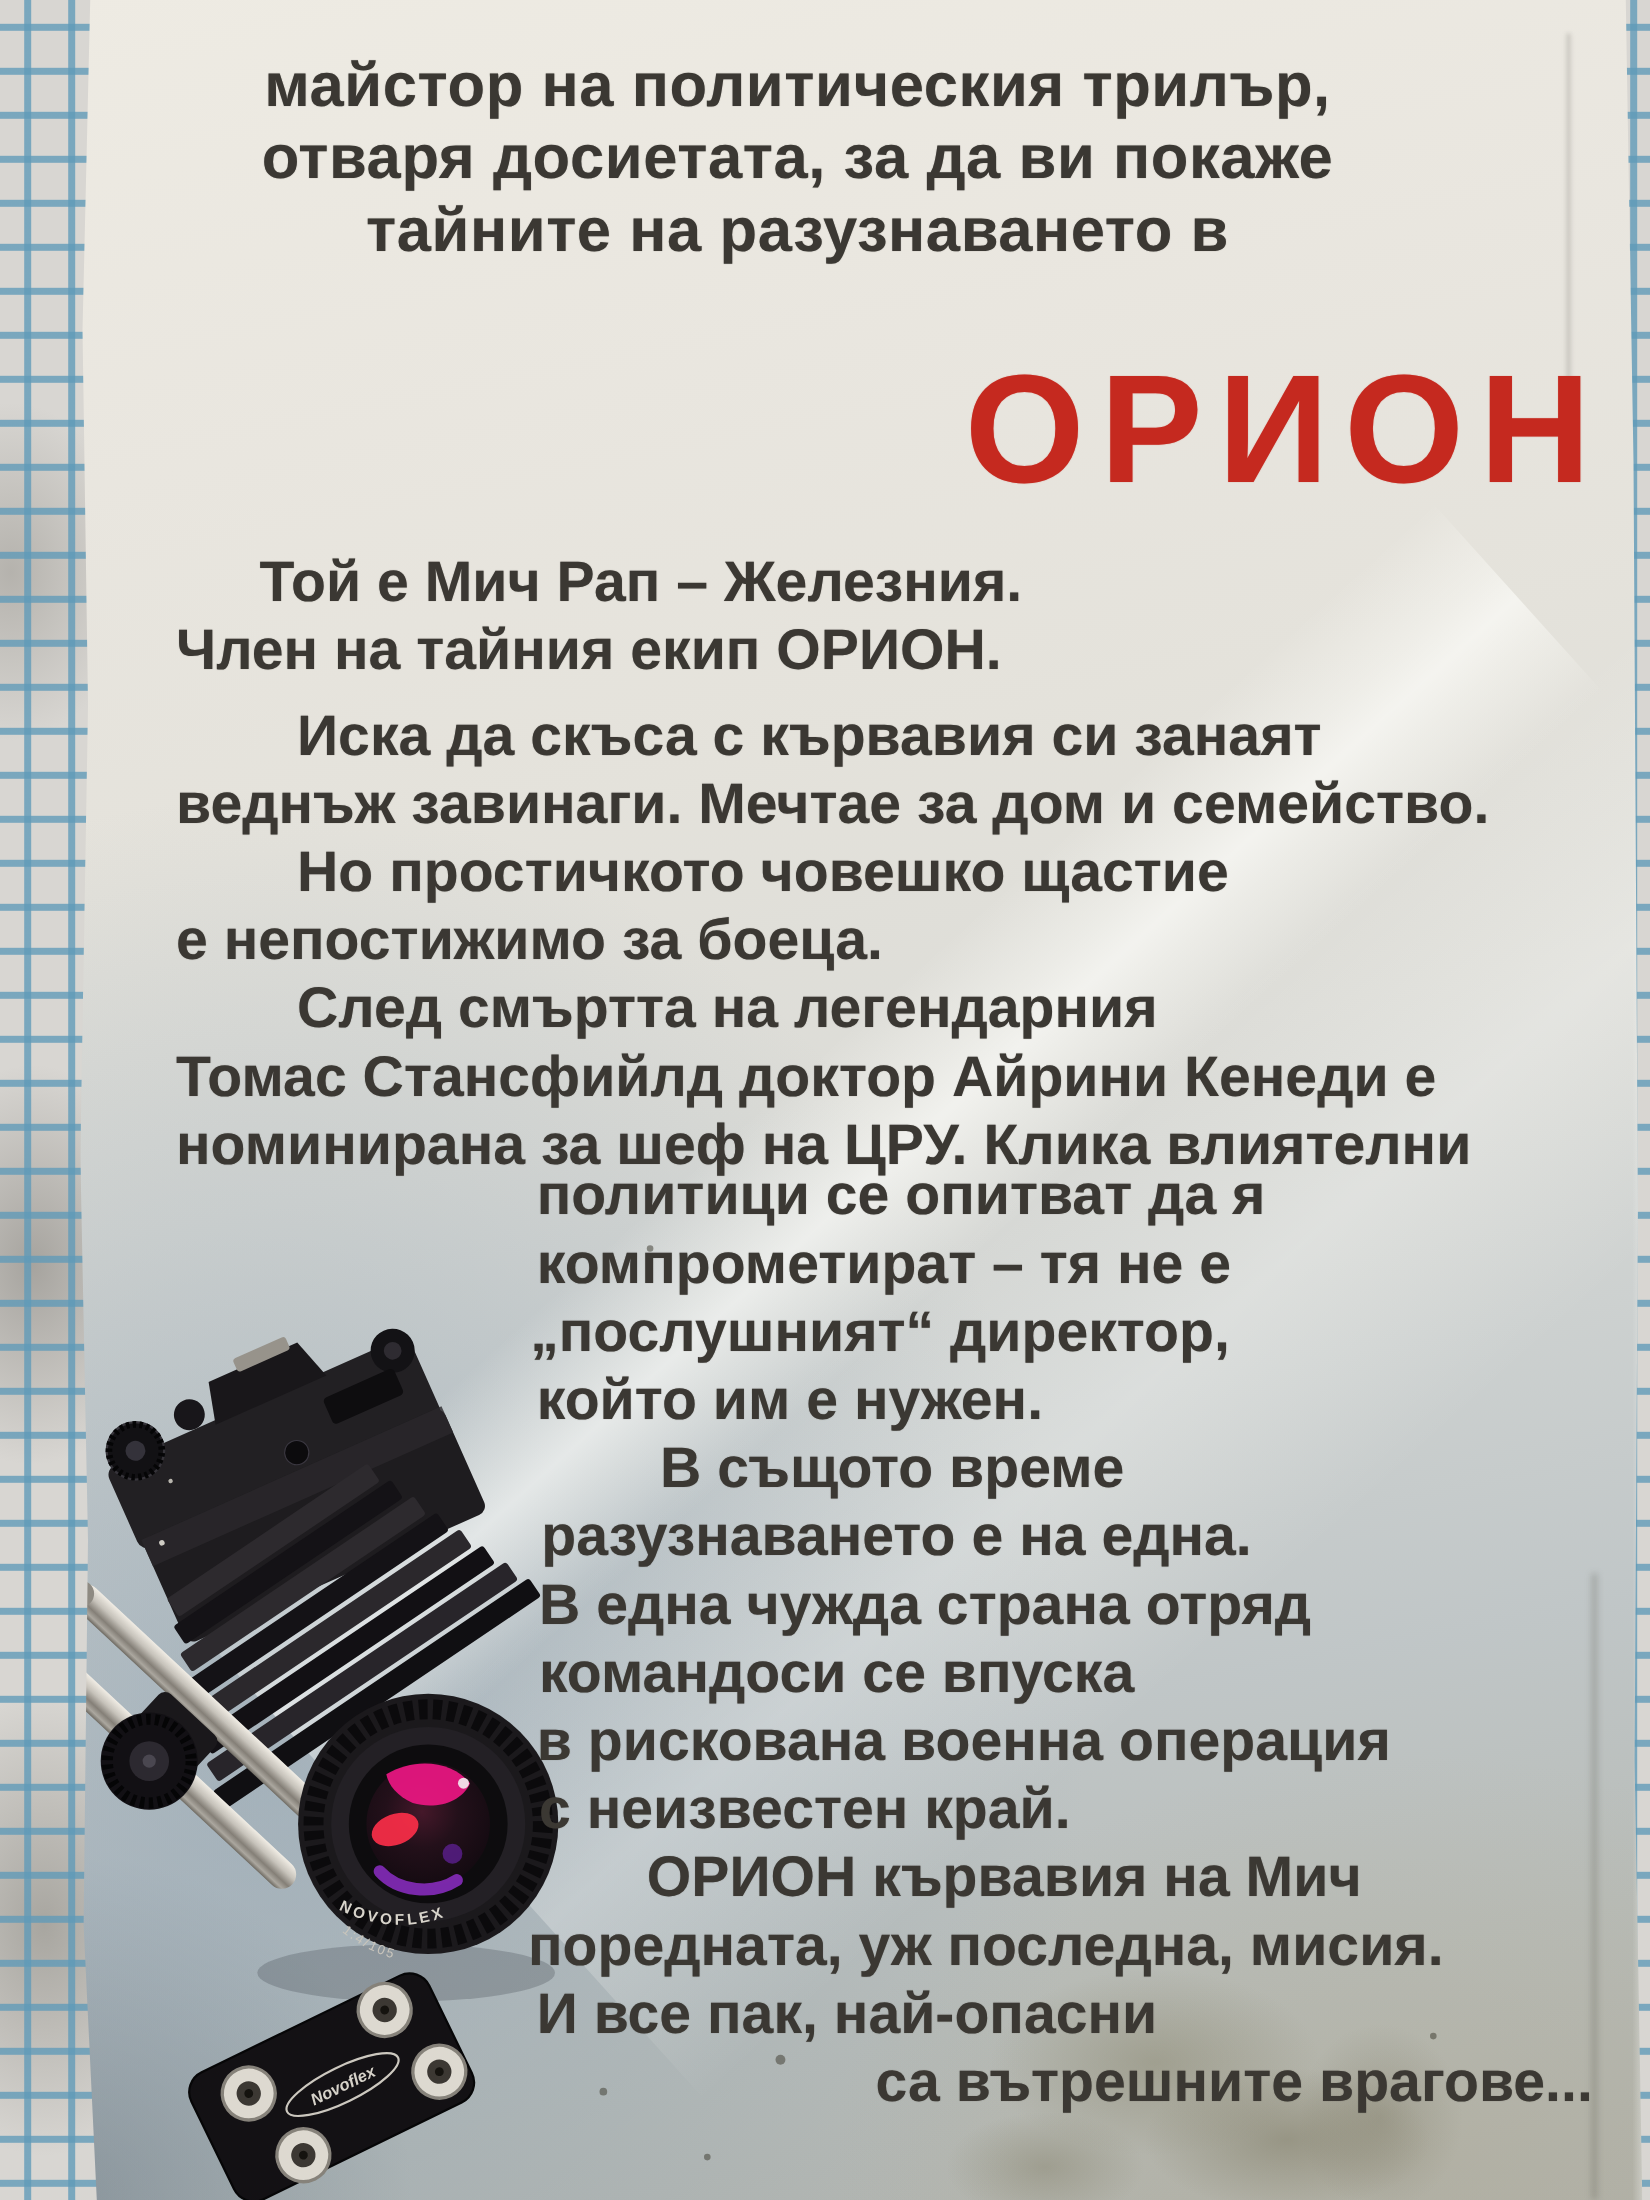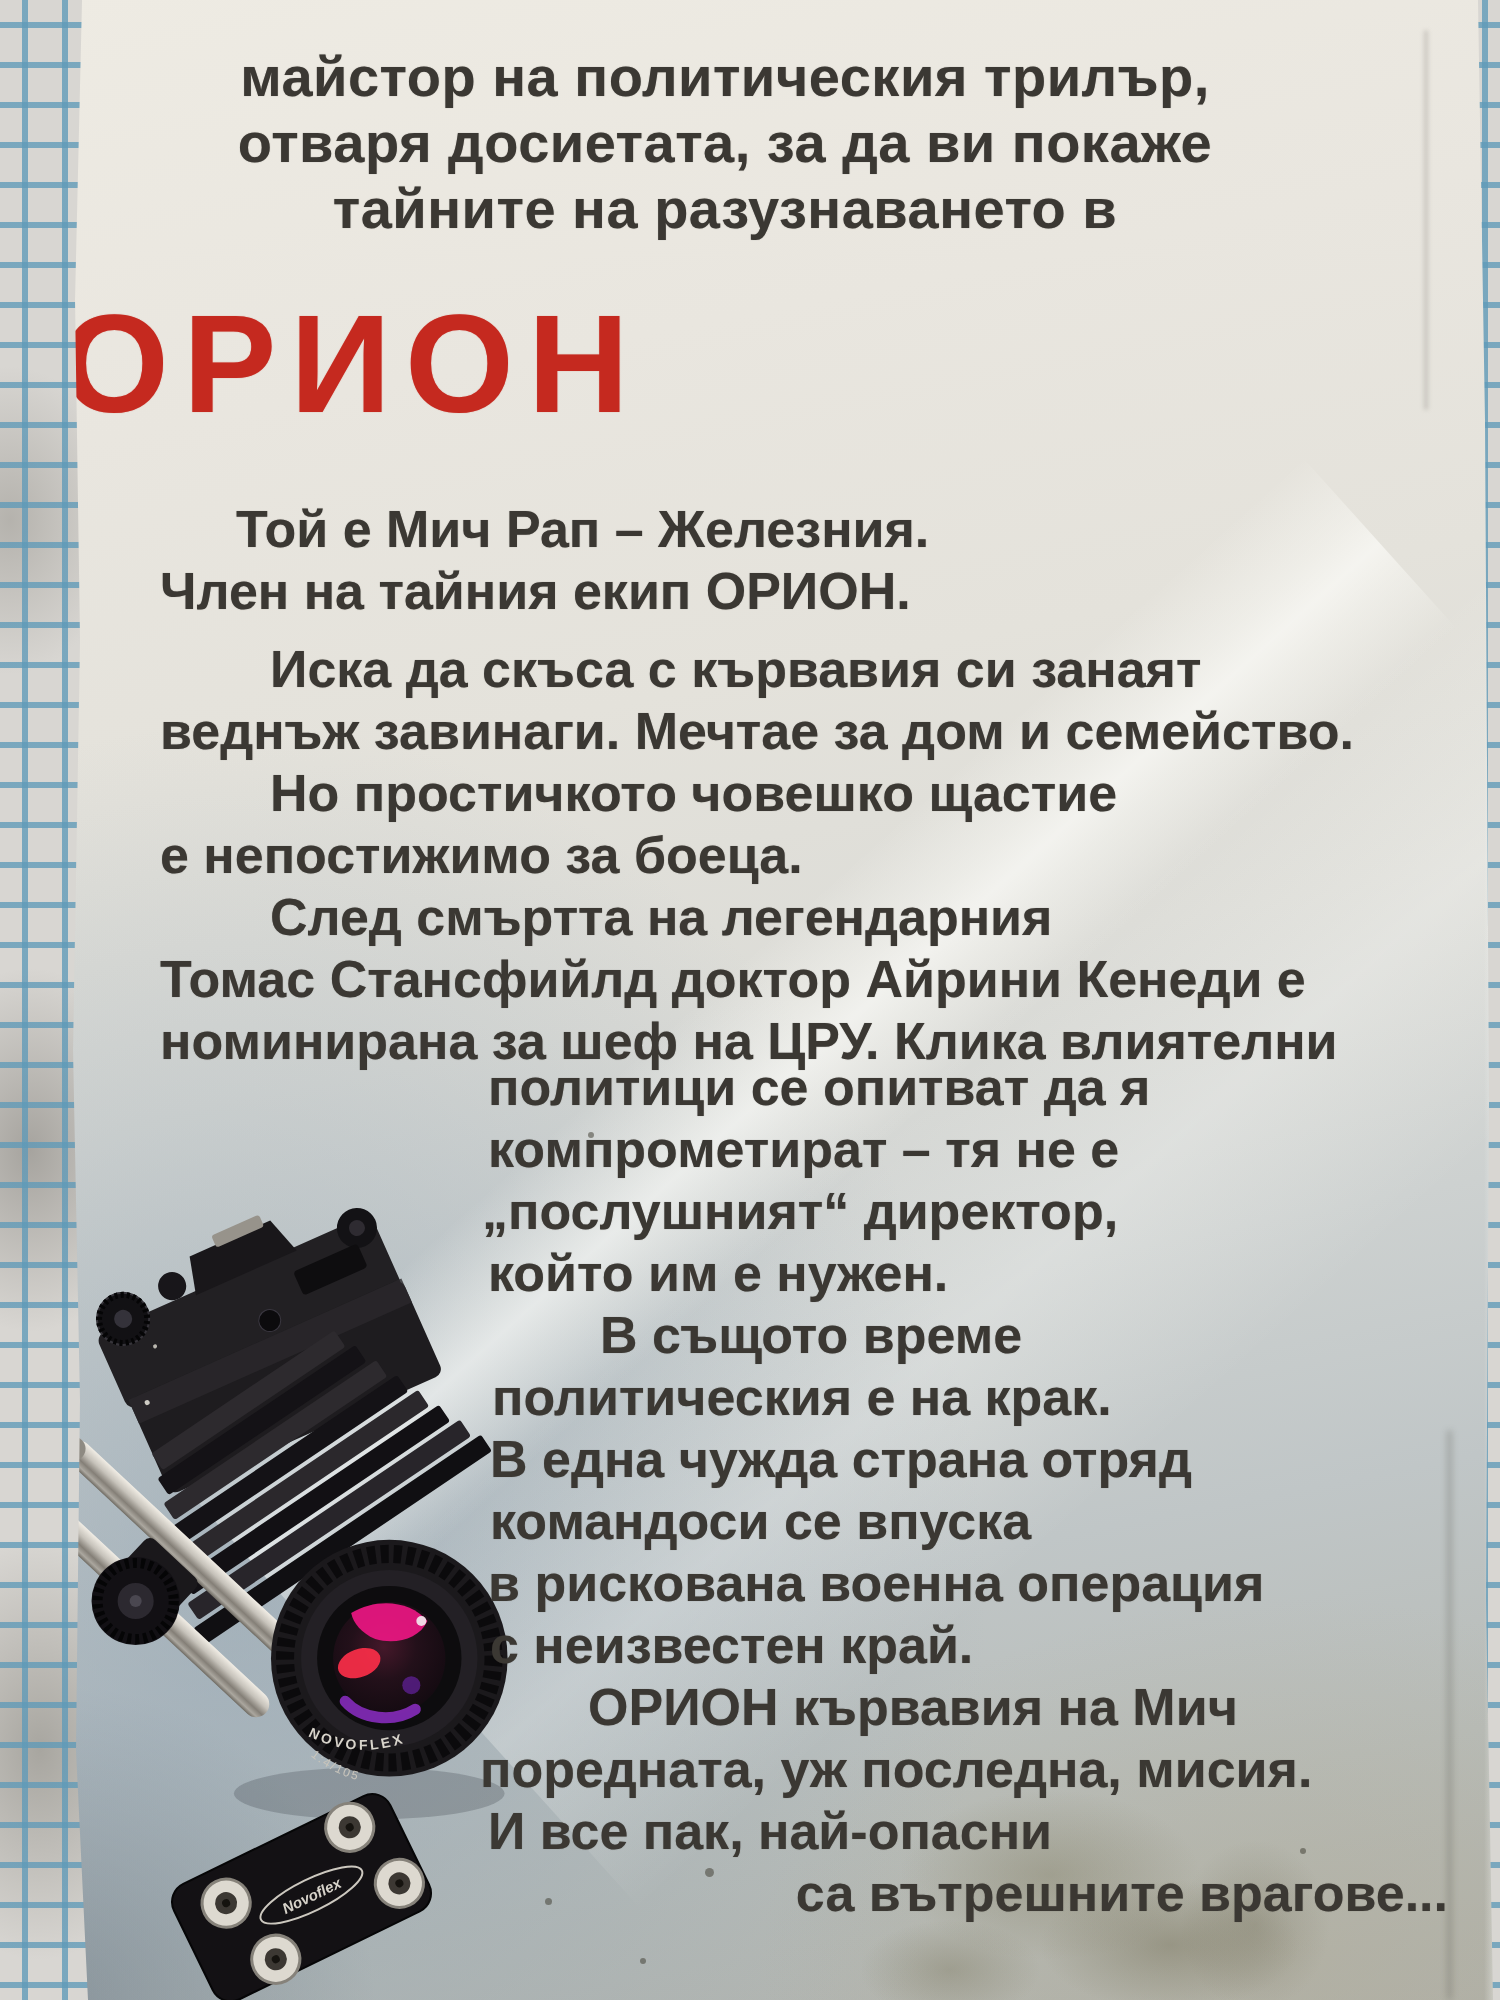--- a/index.html
+++ b/index.html
@@ -45,21 +45,21 @@
   .stain{position:absolute;border-radius:50%;pointer-events:none;}
   .stain.s1{left:900px;top:1790px;width:300px;height:170px;background:radial-gradient(closest-side, rgba(128,124,98,.40), transparent);}
   .stain.s2{left:1040px;top:1880px;width:260px;height:130px;background:radial-gradient(closest-side, rgba(118,114,90,.45), transparent);}
   .stain.s3{left:860px;top:1920px;width:180px;height:100px;background:radial-gradient(closest-side, rgba(124,120,96,.38), transparent);}
   .stain.s4{left:1180px;top:1840px;width:150px;height:170px;background:radial-gradient(closest-side, rgba(118,114,92,.32), transparent);}
   .speck{position:absolute;border-radius:50%;background:rgba(70,68,56,.55);}
   .text-layer{position:absolute;inset:0;color:var(--ink,#3b3833);font-weight:bold;
     text-shadow:0 0 1px rgba(59,56,51,.45);}
   .header-block{position:absolute;left:60px;top:44px;width:1330px;text-align:center;
     font-size:56px;line-height:66px;letter-spacing:.5px;}
-  .title-block{position:absolute;left:60px;top:294px;width:1400px;text-align:left;
+  .title-block{position:absolute;left:60px;top:320px;width:1400px;text-align:right;
     font-size:140px;line-height:1;color:var(--title-red,#c5291f);letter-spacing:14px;
     text-shadow:0 0 1px rgba(197,41,31,.5);}
   .left-block{position:absolute;left:160px;top:498px;width:1230px;
     font-size:52px;line-height:62px;}
   .right-block{position:absolute;left:488px;top:1056px;width:960px;
     font-size:52px;line-height:62px;}
   .line{white-space:nowrap;}
   svg.camera{position:absolute;left:58px;top:1192px;width:432px;height:812px;overflow:visible;}
 </style>
 </head>
@@ -215,21 +215,21 @@
         <div class="line">Томас Стансфийлд доктор Айрини Кенеди е</div>
         <div class="line">номинирана за шеф на ЦРУ. Клика влиятелни</div>
       </div>
     <div class="right-block">
 
     <div class="line">политици се опитват да я</div>
         <div class="line">компрометират – тя не е</div>
         <div class="line" style="margin-left: -6px;">„послушният“ директор,</div>
         <div class="line">който им е нужен.</div>
         <div class="line" style="margin-left: 112px;">В същото време</div>
-        <div class="line" style="margin-left: 4px;">политическия е на крак.</div>
+        <div class="line" style="margin-left: 4px;">разузнаването е на една.</div>
         <div class="line" style="margin-left: 2px;">В една чужда страна отряд</div>
         <div class="line" style="margin-left: 2px;">командоси се впуска</div>
         <div class="line">в рискована военна операция</div>
         <div class="line" style="margin-left: 2px;">с неизвестен край.</div>
         <div class="line" style="margin-left: 100px;">ОРИОН кървавия на Мич</div>
         <div class="line" style="margin-left: -8px;">поредната, уж последна, мисия.</div>
         <div class="line" style="">И все пак, най-опасни</div>
         <div class="line" style="margin-left: 38px; text-align: right;">са вътрешните врагове...</div>
       </div>
   </div>

